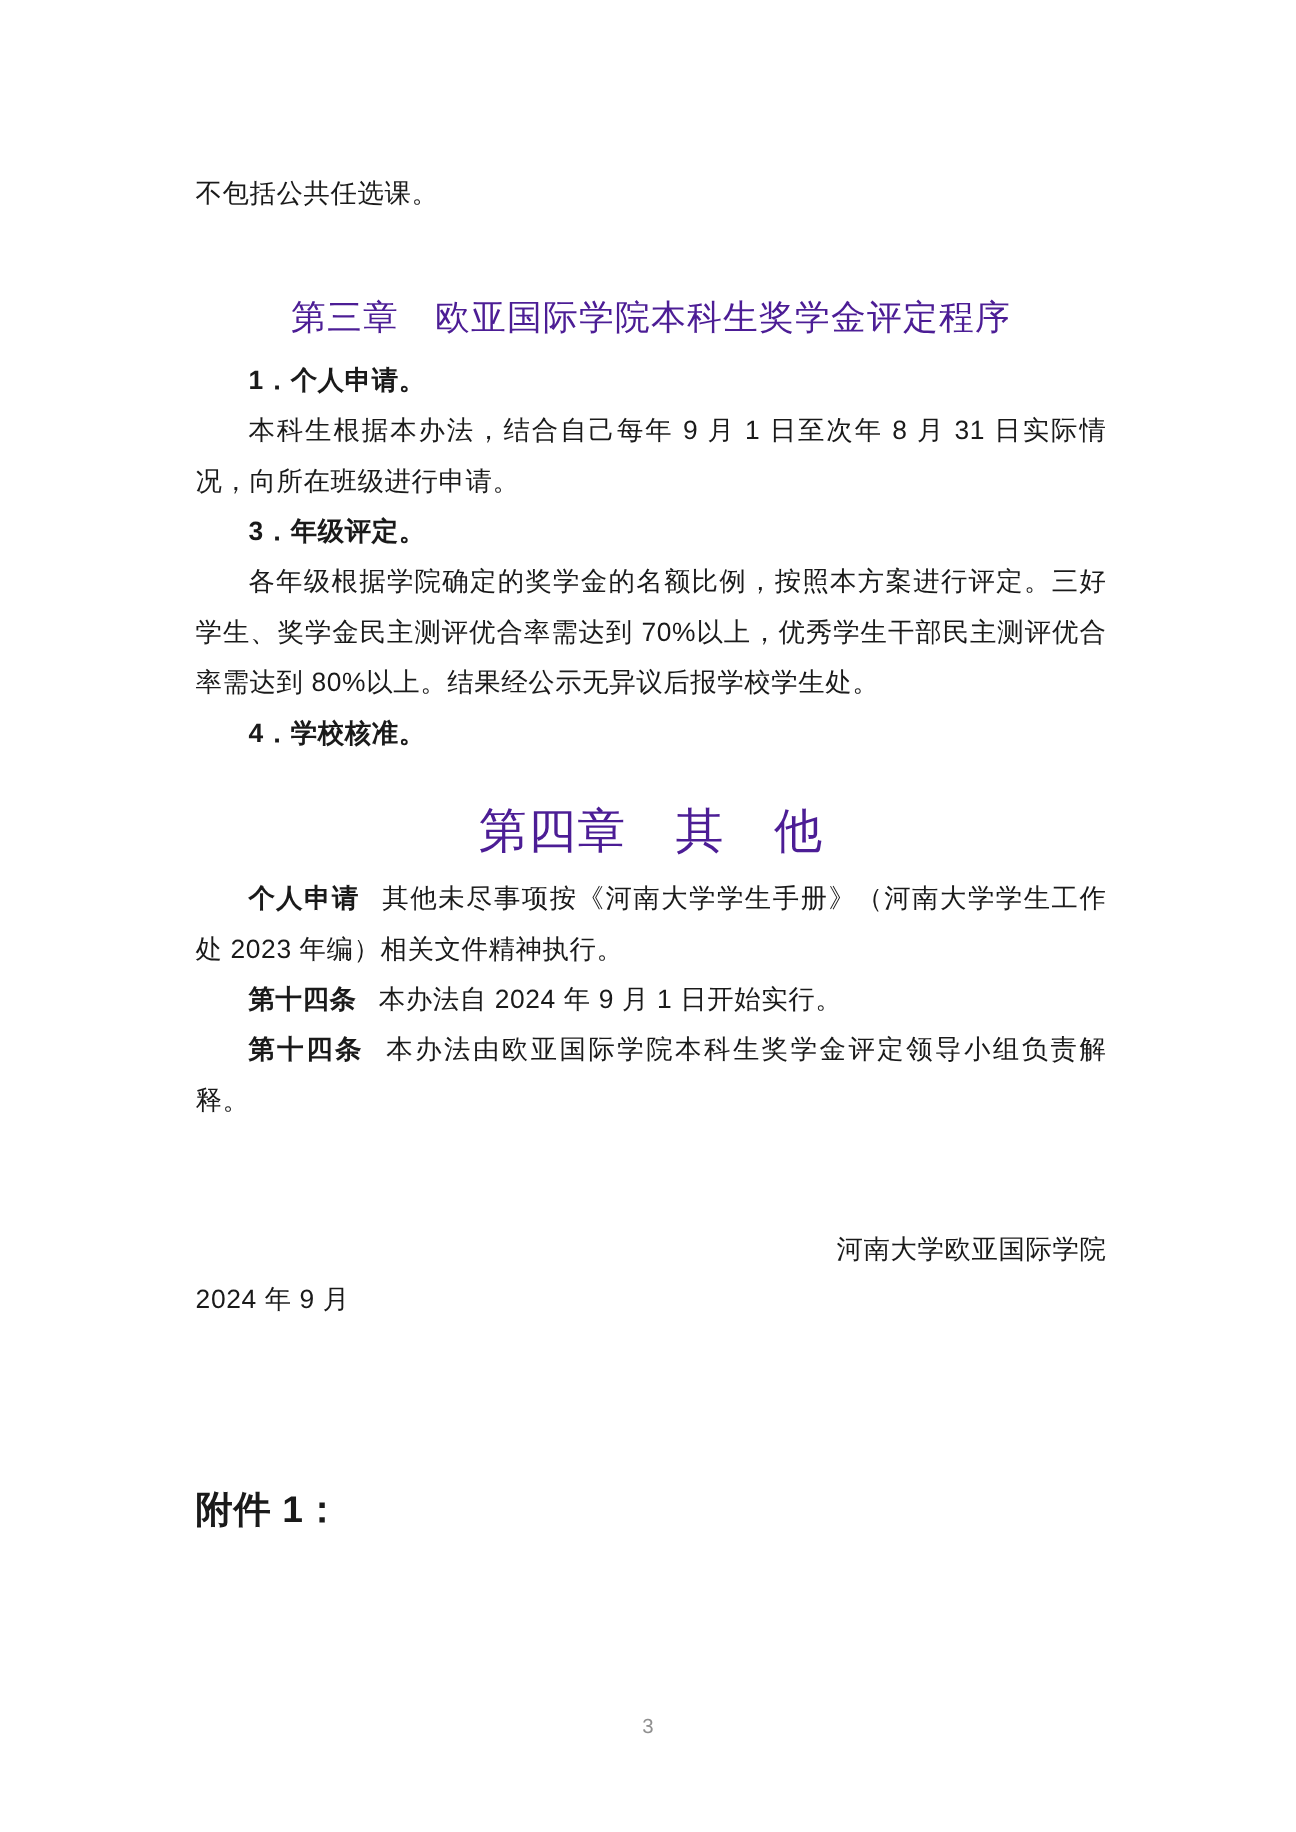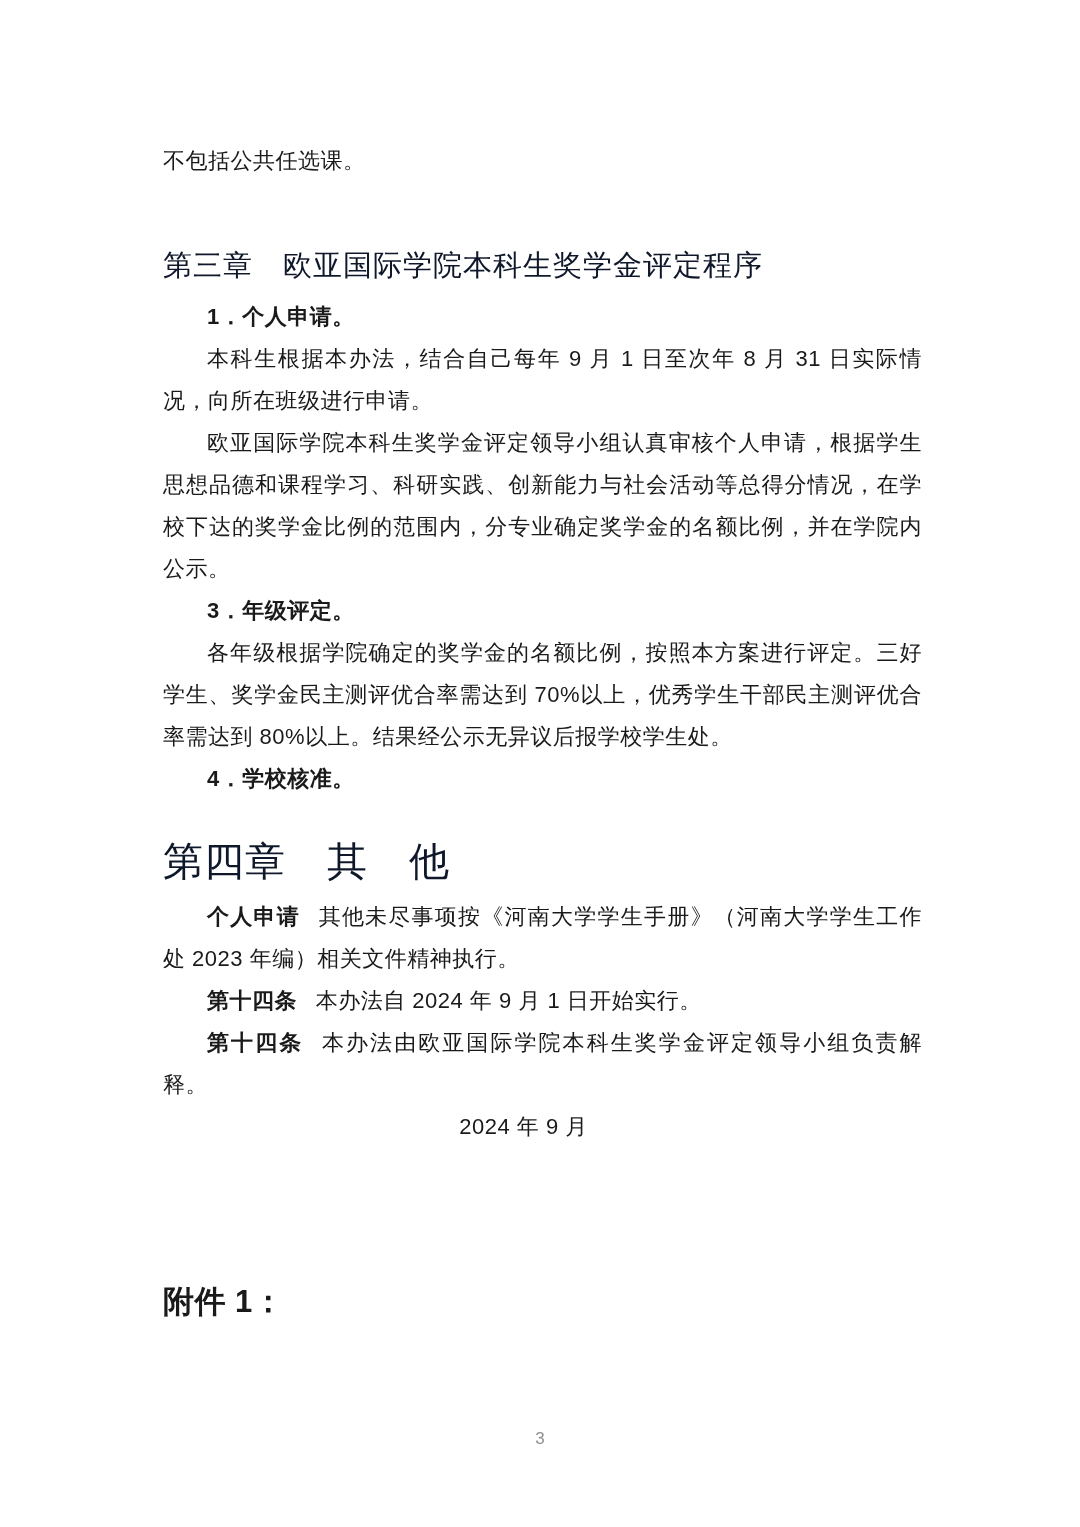--- a/index.html
+++ b/index.html
@@ -23,39 +23,40 @@
     letter-spacing: 0.5px;
   }
   .indent { text-indent: 2em; }
   .item {
     font-weight: bold;
     text-indent: 2em;
     letter-spacing: 0.5px;
   }
   h2.chapter {
     font-weight: normal;
+    text-align: center;
     font-size: 29px;
     line-height: 46px;
     margin: 60px 0 8px 0;
     letter-spacing: 1px;
-    color: #0f172a;
+    color: #4c1d95;
   }
   h2.chapter4 {
     font-size: 40px;
     line-height: 48px;
     margin: 37px 0 11px 0;
   }
   .article .label { font-weight: bold; margin-right: 0.85em; }
   .sig-org {
     text-align: right;
     margin-top: 82px !important;
     letter-spacing: 0.5px;
   }
   .sig-date {
-    text-align: center;
+    text-align: left;
     padding-right: 38px;
     letter-spacing: 0.5px;
   }
   .attachment {
     font-weight: bold;
     font-size: 31px;
     margin-top: 133px !important;
     letter-spacing: 0.5px;
   }
   .pagenum {
@@ -74,40 +75,40 @@
 
 <div class="page">
 
   <p class="body">不包括公共任选课。</p>
 
   <h2 class="chapter">第三章　欧亚国际学院本科生奖学金评定程序</h2>
 
   <p class="item">1．个人申请。</p>
   <p class="body indent">本科生根据本办法，结合自己每年 9 月 1 日至次年 8 月 31 日实际情况，向所在班级进行申请。</p>
 
-  <p class="body indent">欧亚国际学院本科生奖学金评定领导小组认真审核个人申请，根据学生思想品德和课程学习、科研实践、创新能力与社会活动等总得分情况，在学校下达的奖学金比例的范围内，分专业确定奖学金的名额比例，并在学院内公示。</p>
 
   <p class="item">3．年级评定。</p>
   <p class="body indent">各年级根据学院确定的奖学金的名额比例，按照本方案进行评定。三好学生、奖学金民主测评优合率需达到 70%以上，优秀学生干部民主测评优合率需达到 80%以上。结果经公示无异议后报学校学生处。</p>
 
   <p class="item">4．学校核准。</p>
 
   <h2 class="chapter chapter4">第四章　其　他</h2>
 
   <p class="body indent article">
     <span class="label">个人申请</span><span>其他未尽事项按《河南大学学生手册》（河南大学学生工作处 2023 年编）相关文件精神执行。</span>
   </p>
 
   <p class="body indent article">
     <span class="label">第十四条</span><span>本办法自 2024 年 9 月 1 日开始实行。</span>
   </p>
 
   <p class="body indent article">
     <span class="label">第十四条</span><span>本办法由欧亚国际学院本科生奖学金评定领导小组负责解释。</span>
   </p>
 
+  <p class="sig-org">河南大学欧亚国际学院</p>
   <p class="sig-date">2024 年 9 月</p>
 
   <p class="attachment">附件 1：</p>
 
   <div class="pagenum">3</div>
 
 </div>
 
 </body></html>

